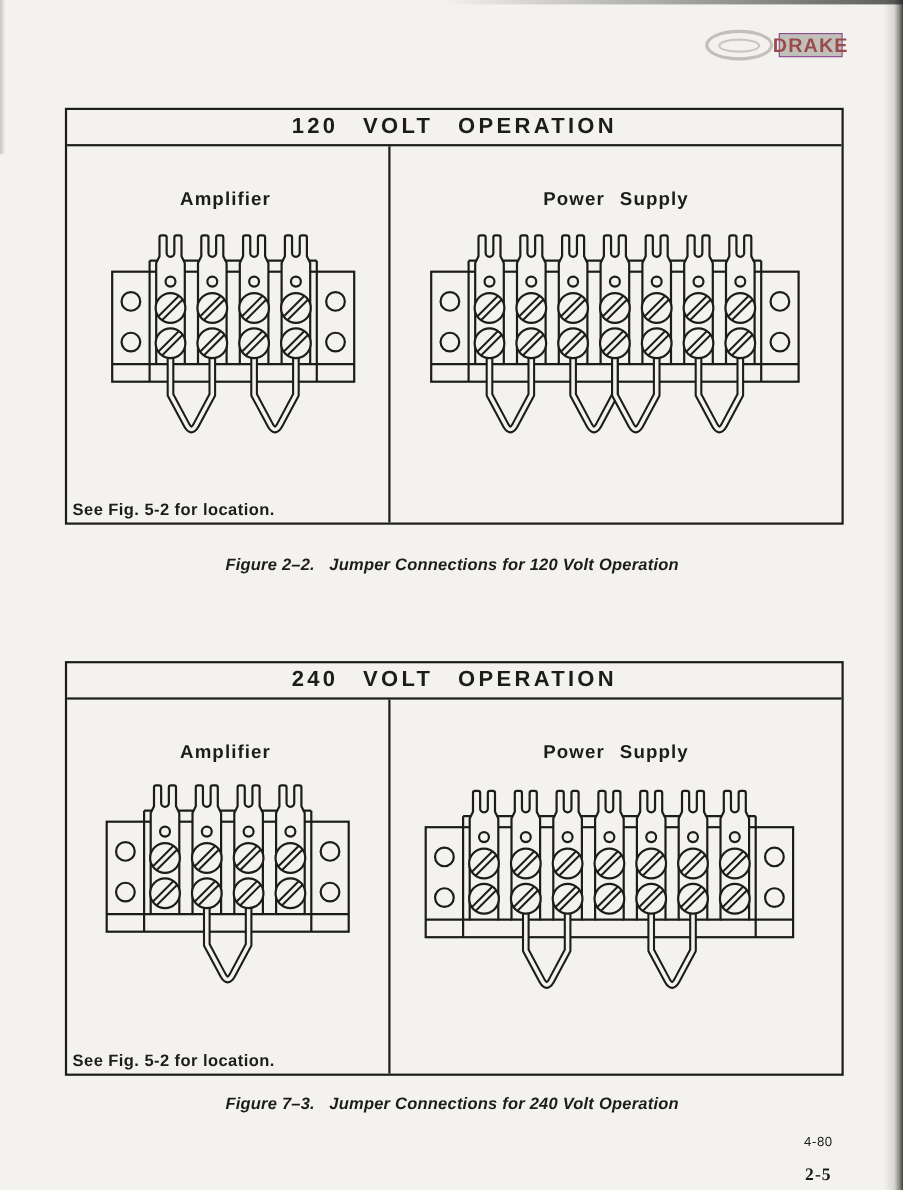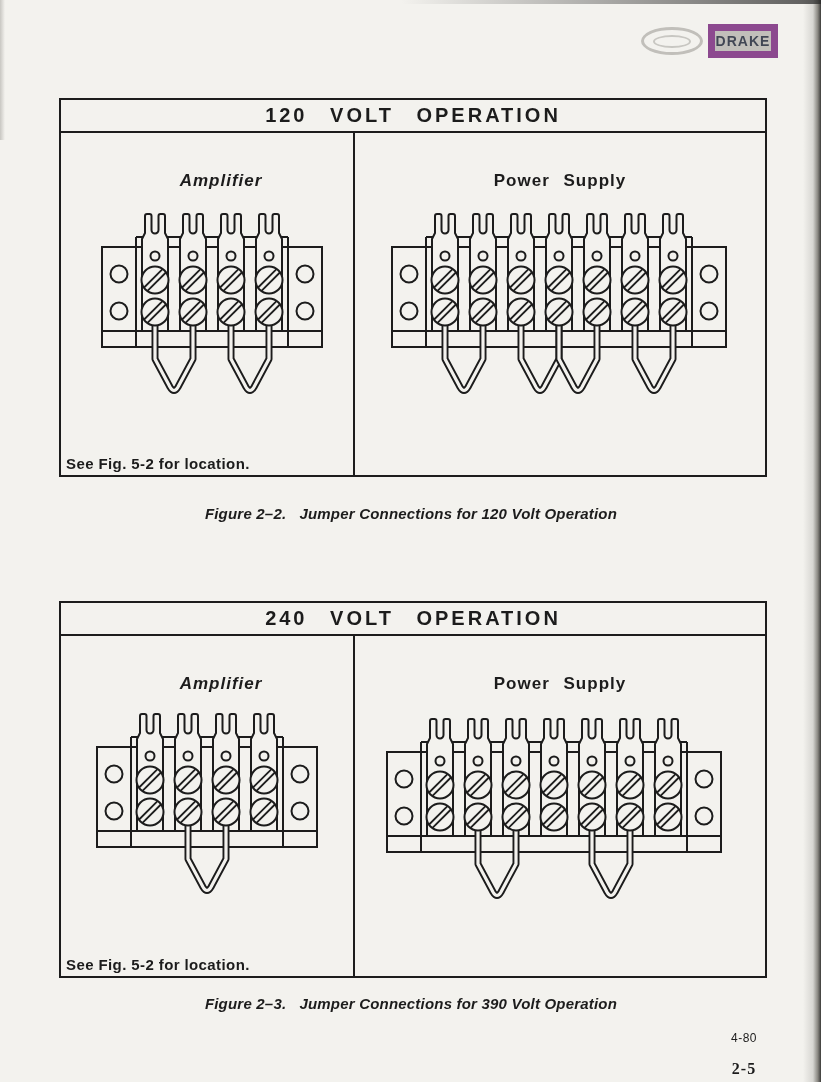--- a/index.html
+++ b/index.html
@@ -15,36 +15,36 @@
   .edge-top{position:absolute;top:0;right:0;height:4px;width:420px;
     background:linear-gradient(to right, rgba(0,0,0,0), rgba(40,40,40,.75));}
   .edge-left{position:absolute;left:0;top:0;width:5px;height:140px;
     background:linear-gradient(to right, rgba(120,118,112,.35), rgba(0,0,0,0));}
 
   
   .logo{position:absolute;top:29px;left:641px;height:24px;display:flex;align-items:center;opacity:.78;}
   .logo-oval{width:56px;height:22px;border:3px solid #b3b1ac;border-radius:50%;
     display:flex;align-items:center;justify-content:center;}
   .logo-oval-inner{width:34px;height:9px;border:2px solid #bdbbb6;border-radius:50%;}
-  .logo-word{margin-left:5px;width:56px;height:20px;background:#b3b1ac;border:7px solid #701a75;
-    color:#0f172a;font-weight:bold;font-size:14px;letter-spacing:1px;
+  .logo-word{margin-left:5px;width:56px;height:20px;background:#b3b1ac;border:1px solid #701a75;
+    color:#7f1d1d;font-weight:bold;font-size:18px;letter-spacing:1px;
     display:flex;align-items:center;justify-content:center;}
 
   
   .fig-box{position:absolute;left:59px;width:704px;border:2px solid #1c1c1c;background:transparent;}
   .fig1{top:98px;height:375px;}
   .fig2{top:601px;height:373px;}
   .fig-header{height:31px;border-bottom:2px solid #1c1c1c;
     display:flex;align-items:center;justify-content:center;
     font-size:20px;font-weight:bold;letter-spacing:3px;word-spacing:14px;text-align:center;}
   .fig-body{position:relative;height:calc(100% - 33px);}
   .fig-divider{position:absolute;left:292px;top:0;bottom:0;width:2px;background:#1c1c1c;}
   .panel-label{position:absolute;top:38px;font-size:17px;font-weight:bold;
     letter-spacing:1px;word-spacing:8px;text-align:center;}
-  .panel-label.amp{left:16px;width:288px;font-style:italic;}
+  .panel-label.amp{left:0;width:288px;}
   .panel-label.ps{left:294px;right:0;}
   .tblock{position:absolute;}
   .amp-svg{left:39px;top:74px;}
   .ps-svg{left:329px;top:74px;}
   .fig2 .amp-svg{left:34px;top:71px;}
   .fig2 .ps-svg{left:324px;top:76px;}
   .loc-note{position:absolute;left:5px;bottom:3px;font-size:15px;font-weight:bold;letter-spacing:.4px;}
 
   .caption{position:absolute;left:59px;width:704px;text-align:center;
     font-size:15px;font-style:italic;font-weight:bold;white-space:pre-wrap;letter-spacing:.2px;}
@@ -328,18 +328,18 @@
         <circle cx="283" cy="73" r="13.5" fill="#f3f2ee" stroke="#1c1c1c" stroke-width="2"></circle>
         <line x1="275.5" y1="83.9" x2="293.9" y2="65.5" stroke="#1c1c1c" stroke-width="1.8"></line>
         <line x1="272.1" y1="80.5" x2="290.5" y2="62.099999999999994" stroke="#1c1c1c" stroke-width="1.8"></line>
         <circle cx="283" cy="105" r="13.5" fill="#f3f2ee" stroke="#1c1c1c" stroke-width="2"></circle>
         <line x1="275.5" y1="115.9" x2="293.9" y2="97.5" stroke="#1c1c1c" stroke-width="1.8"></line>
         <line x1="272.1" y1="112.5" x2="290.5" y2="94.1" stroke="#1c1c1c" stroke-width="1.8"></line>
       </svg>
     <div class="loc-note">See Fig. 5-2 for location.</div>
   </div>
 </div>
-<div class="caption cap2">Figure 2–3.   Jumper Connections for 390 Volt Operation</div>
+<div class="caption cap2">Figure 7–3.   Jumper Connections for 240 Volt Operation</div>
 
 <div class="footer">
   <div class="date-code">4-80</div>
   <div class="page-num">2-5</div>
 </div>
 
 </body></html>

